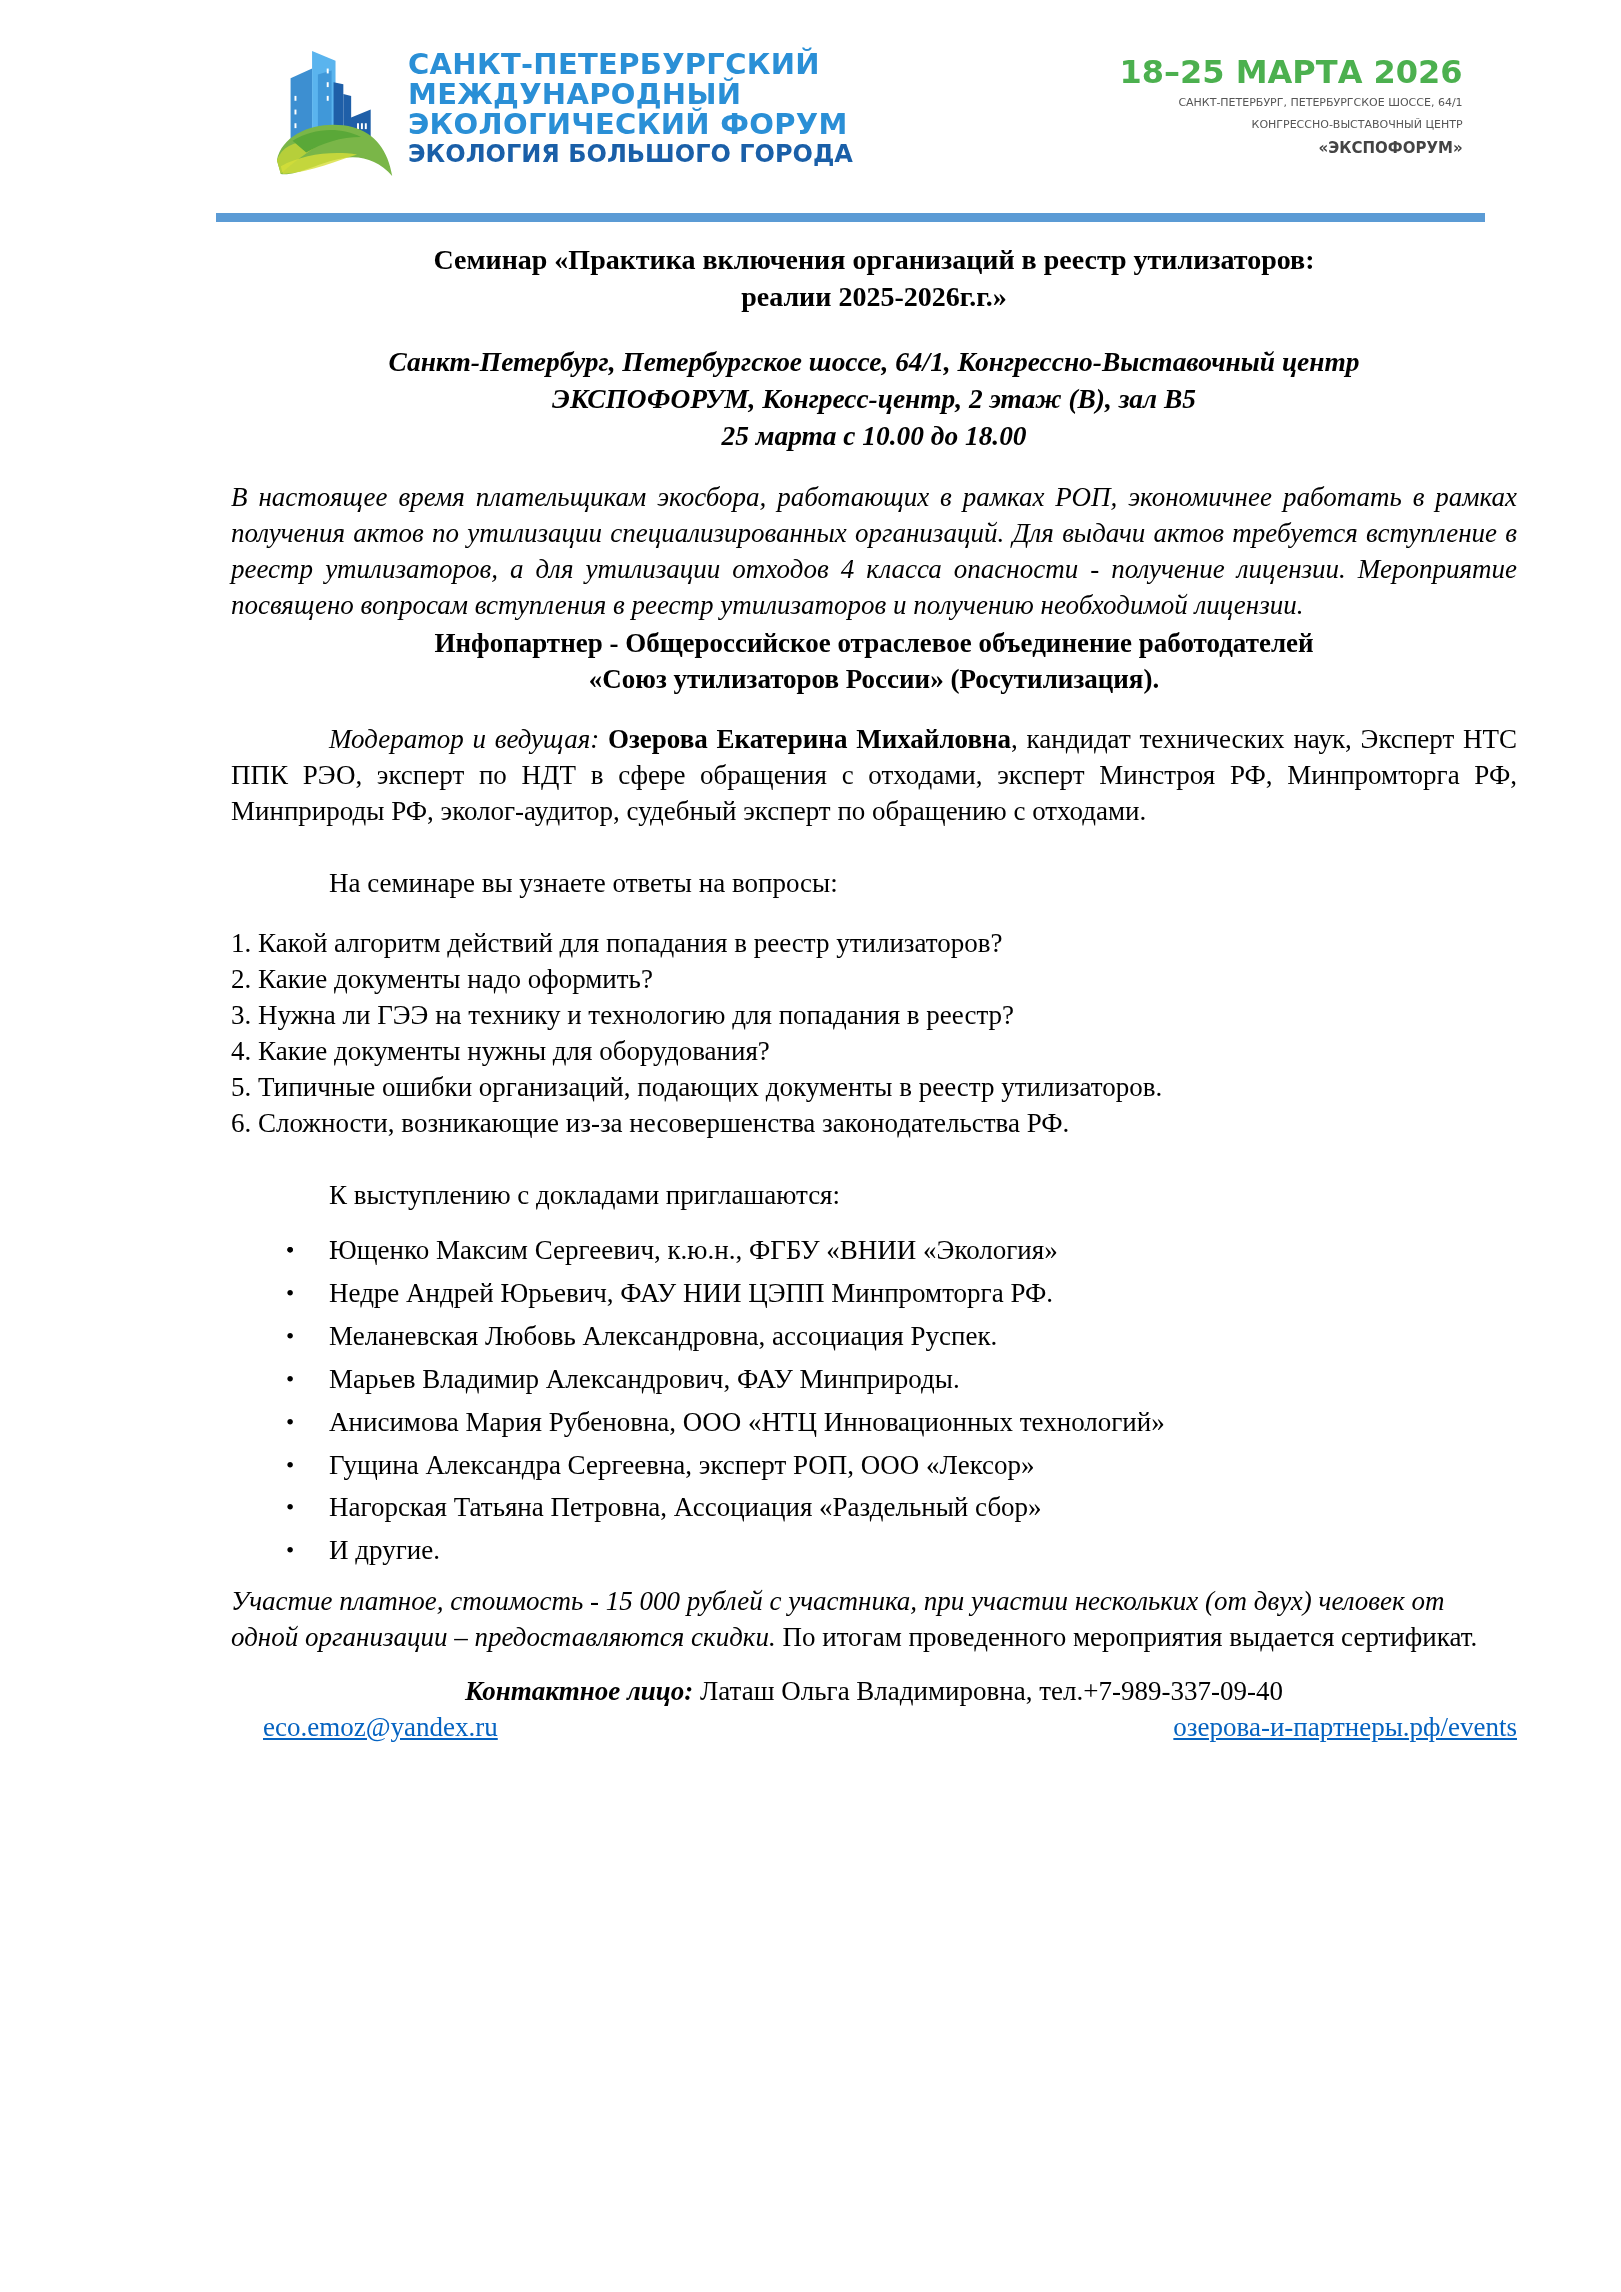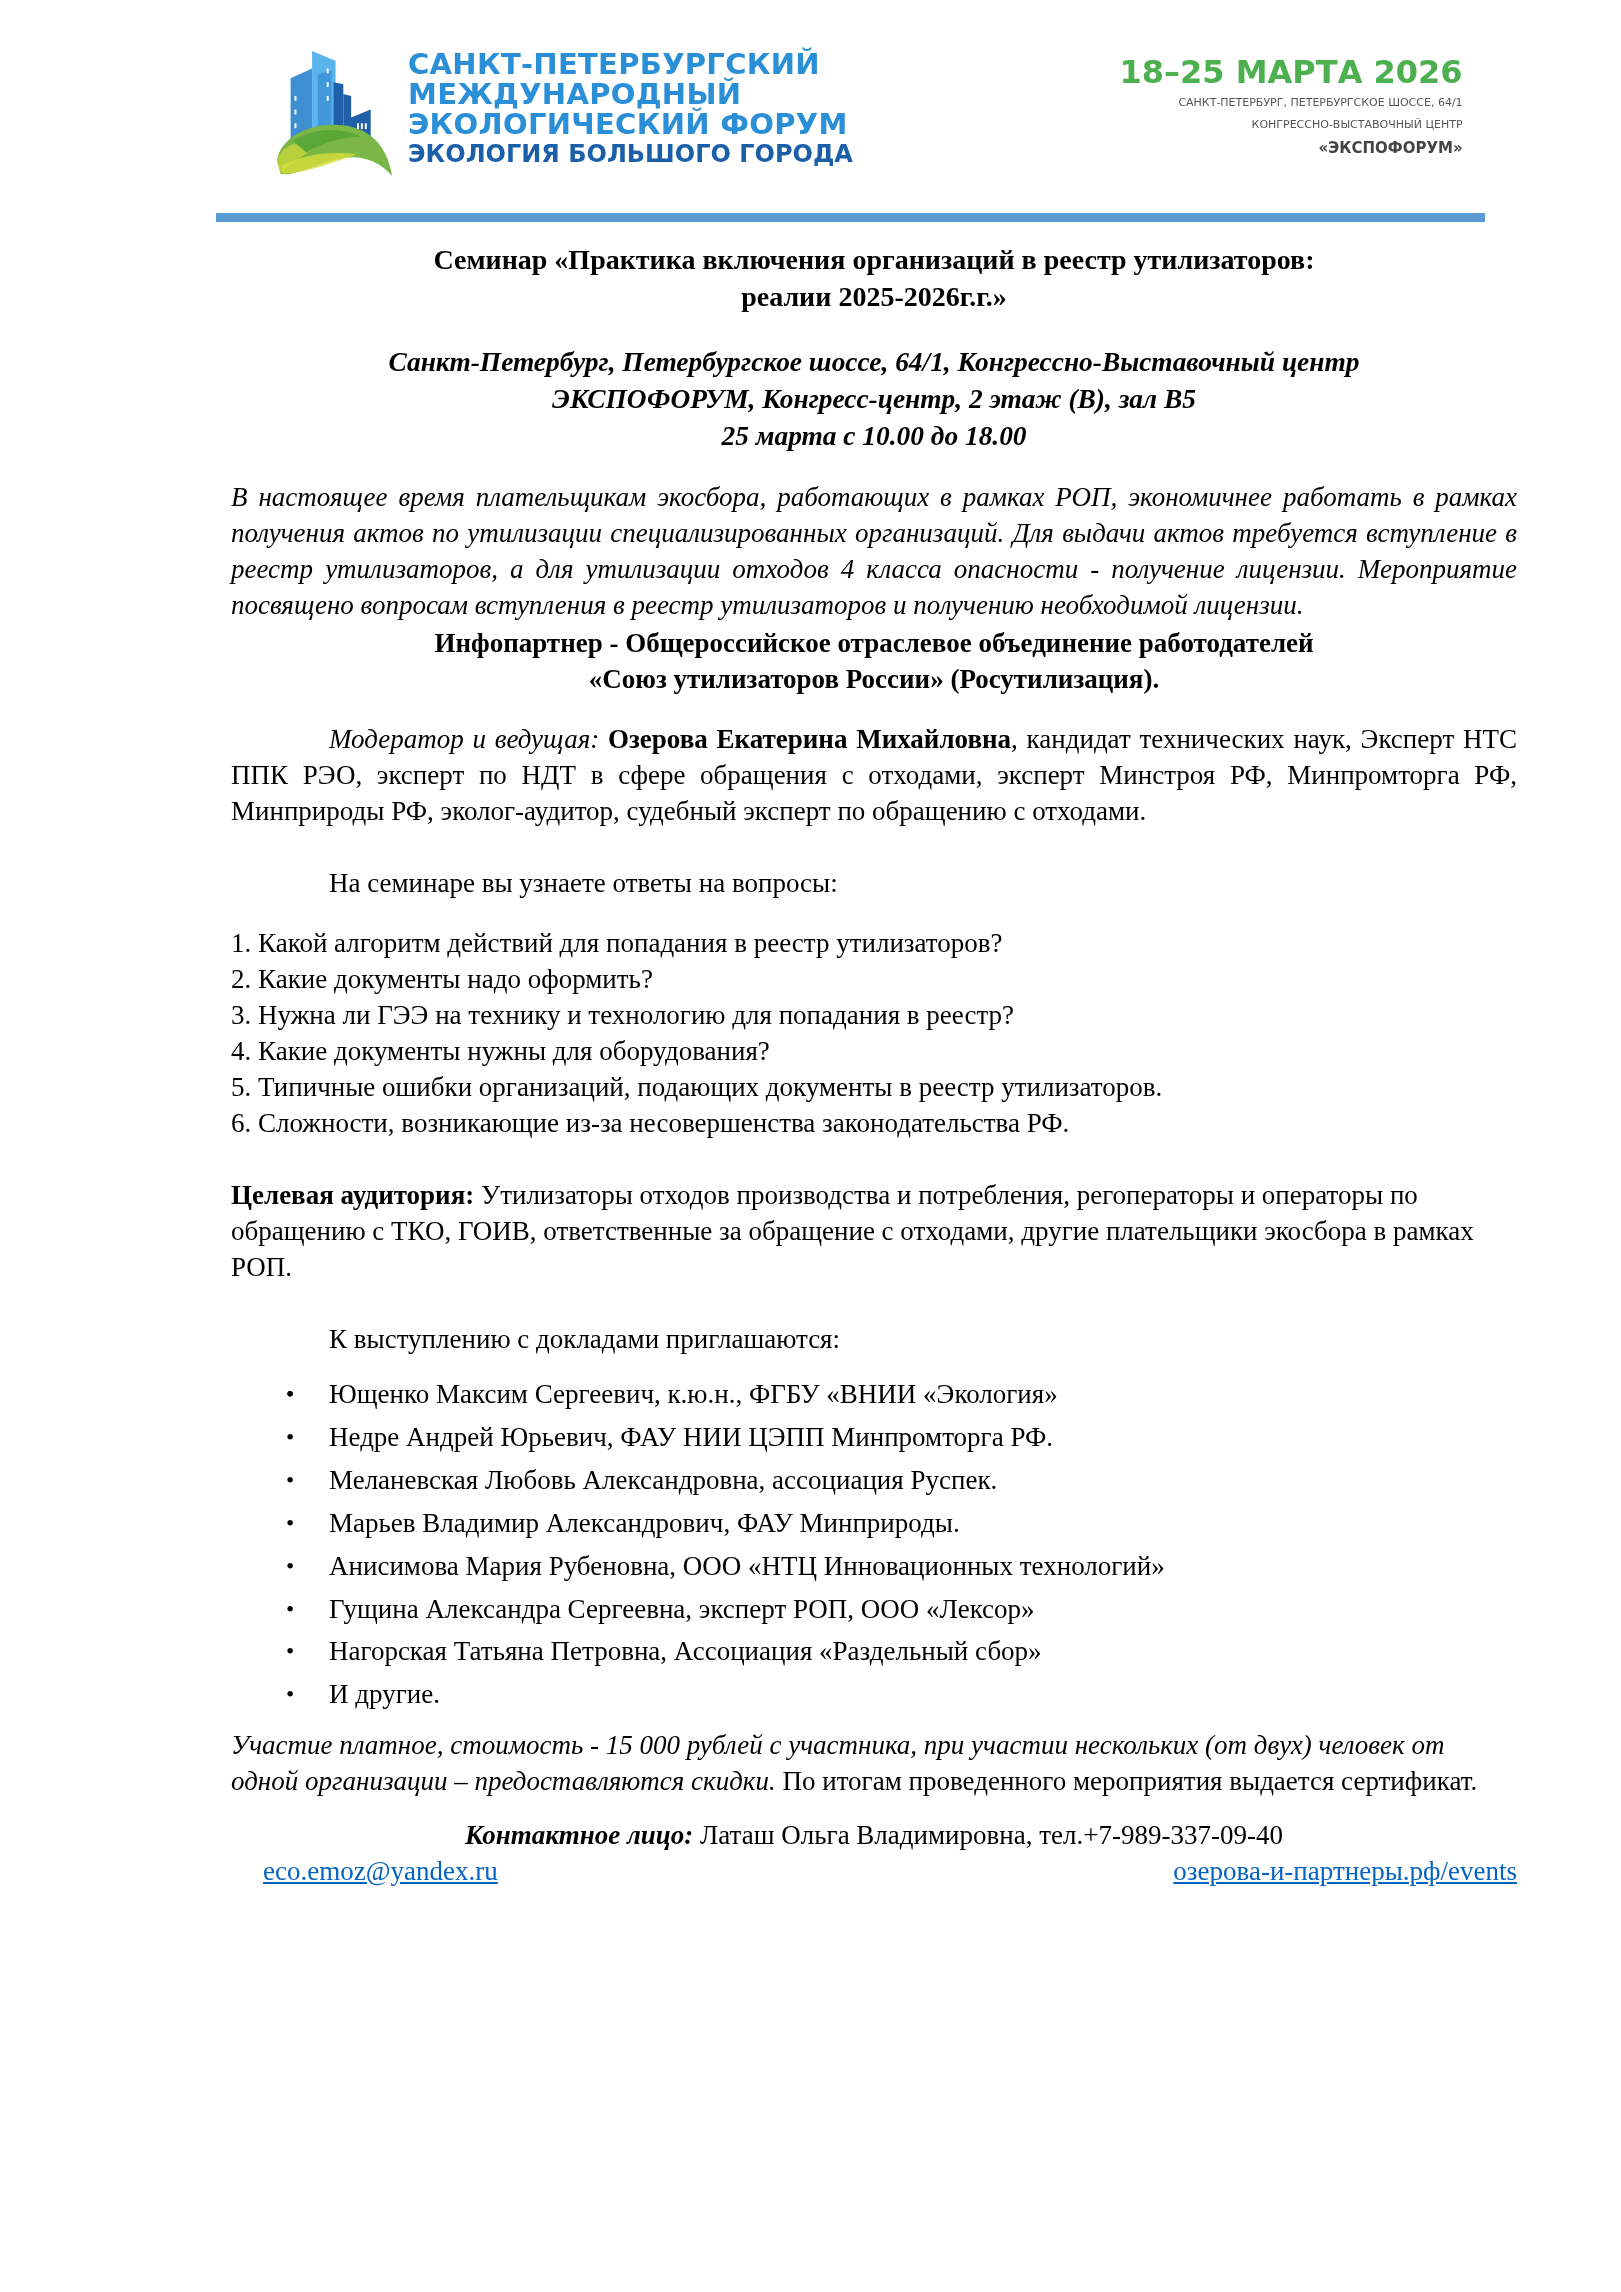--- a/index.html
+++ b/index.html
@@ -252,21 +252,20 @@
 
     <ul class="questions">
       <li>1. Какой алгоритм действий для попадания в реестр утилизаторов?</li>
       <li>2. Какие документы надо оформить?</li>
       <li>3. Нужна ли ГЭЭ на технику и технологию для попадания в реестр?</li>
       <li>4. Какие документы нужны для оборудования?</li>
       <li>5. Типичные ошибки организаций, подающих документы в реестр утилизаторов.</li>
       <li>6. Сложности, возникающие из-за несовершенства законодательства РФ.</li>
     </ul>
 
-    <div class="audience"><b>Целевая аудитория:</b><span> Утилизаторы отходов производства и потребления, регоператоры и операторы по обращению с ТКО, ГОИВ, ответственные за обращение с отходами, другие плательщики экосбора в рамках РОП.</span></div>
 
     <div class="speakers-intro">К выступлению с докладами приглашаются:</div>
 
     <ul class="speakers">
       <li><span class="bullet">•</span></li>
       <li><span class="bullet">•</span><span>Ющенко Максим Сергеевич, к.ю.н., ФГБУ «ВНИИ «Экология»</span></li>
       <li><span class="bullet">•</span><span>Недре Андрей Юрьевич, ФАУ НИИ ЦЭПП Минпромторга РФ.</span></li>
       <li><span class="bullet">•</span><span>Меланевская Любовь Александровна, ассоциация Руспек.</span></li>
       <li><span class="bullet">•</span><span>Марьев Владимир Александрович, ФАУ Минприроды.</span></li>
       <li><span class="bullet">•</span><span>Анисимова Мария Рубеновна, ООО «НТЦ Инновационных технологий»</span></li>

